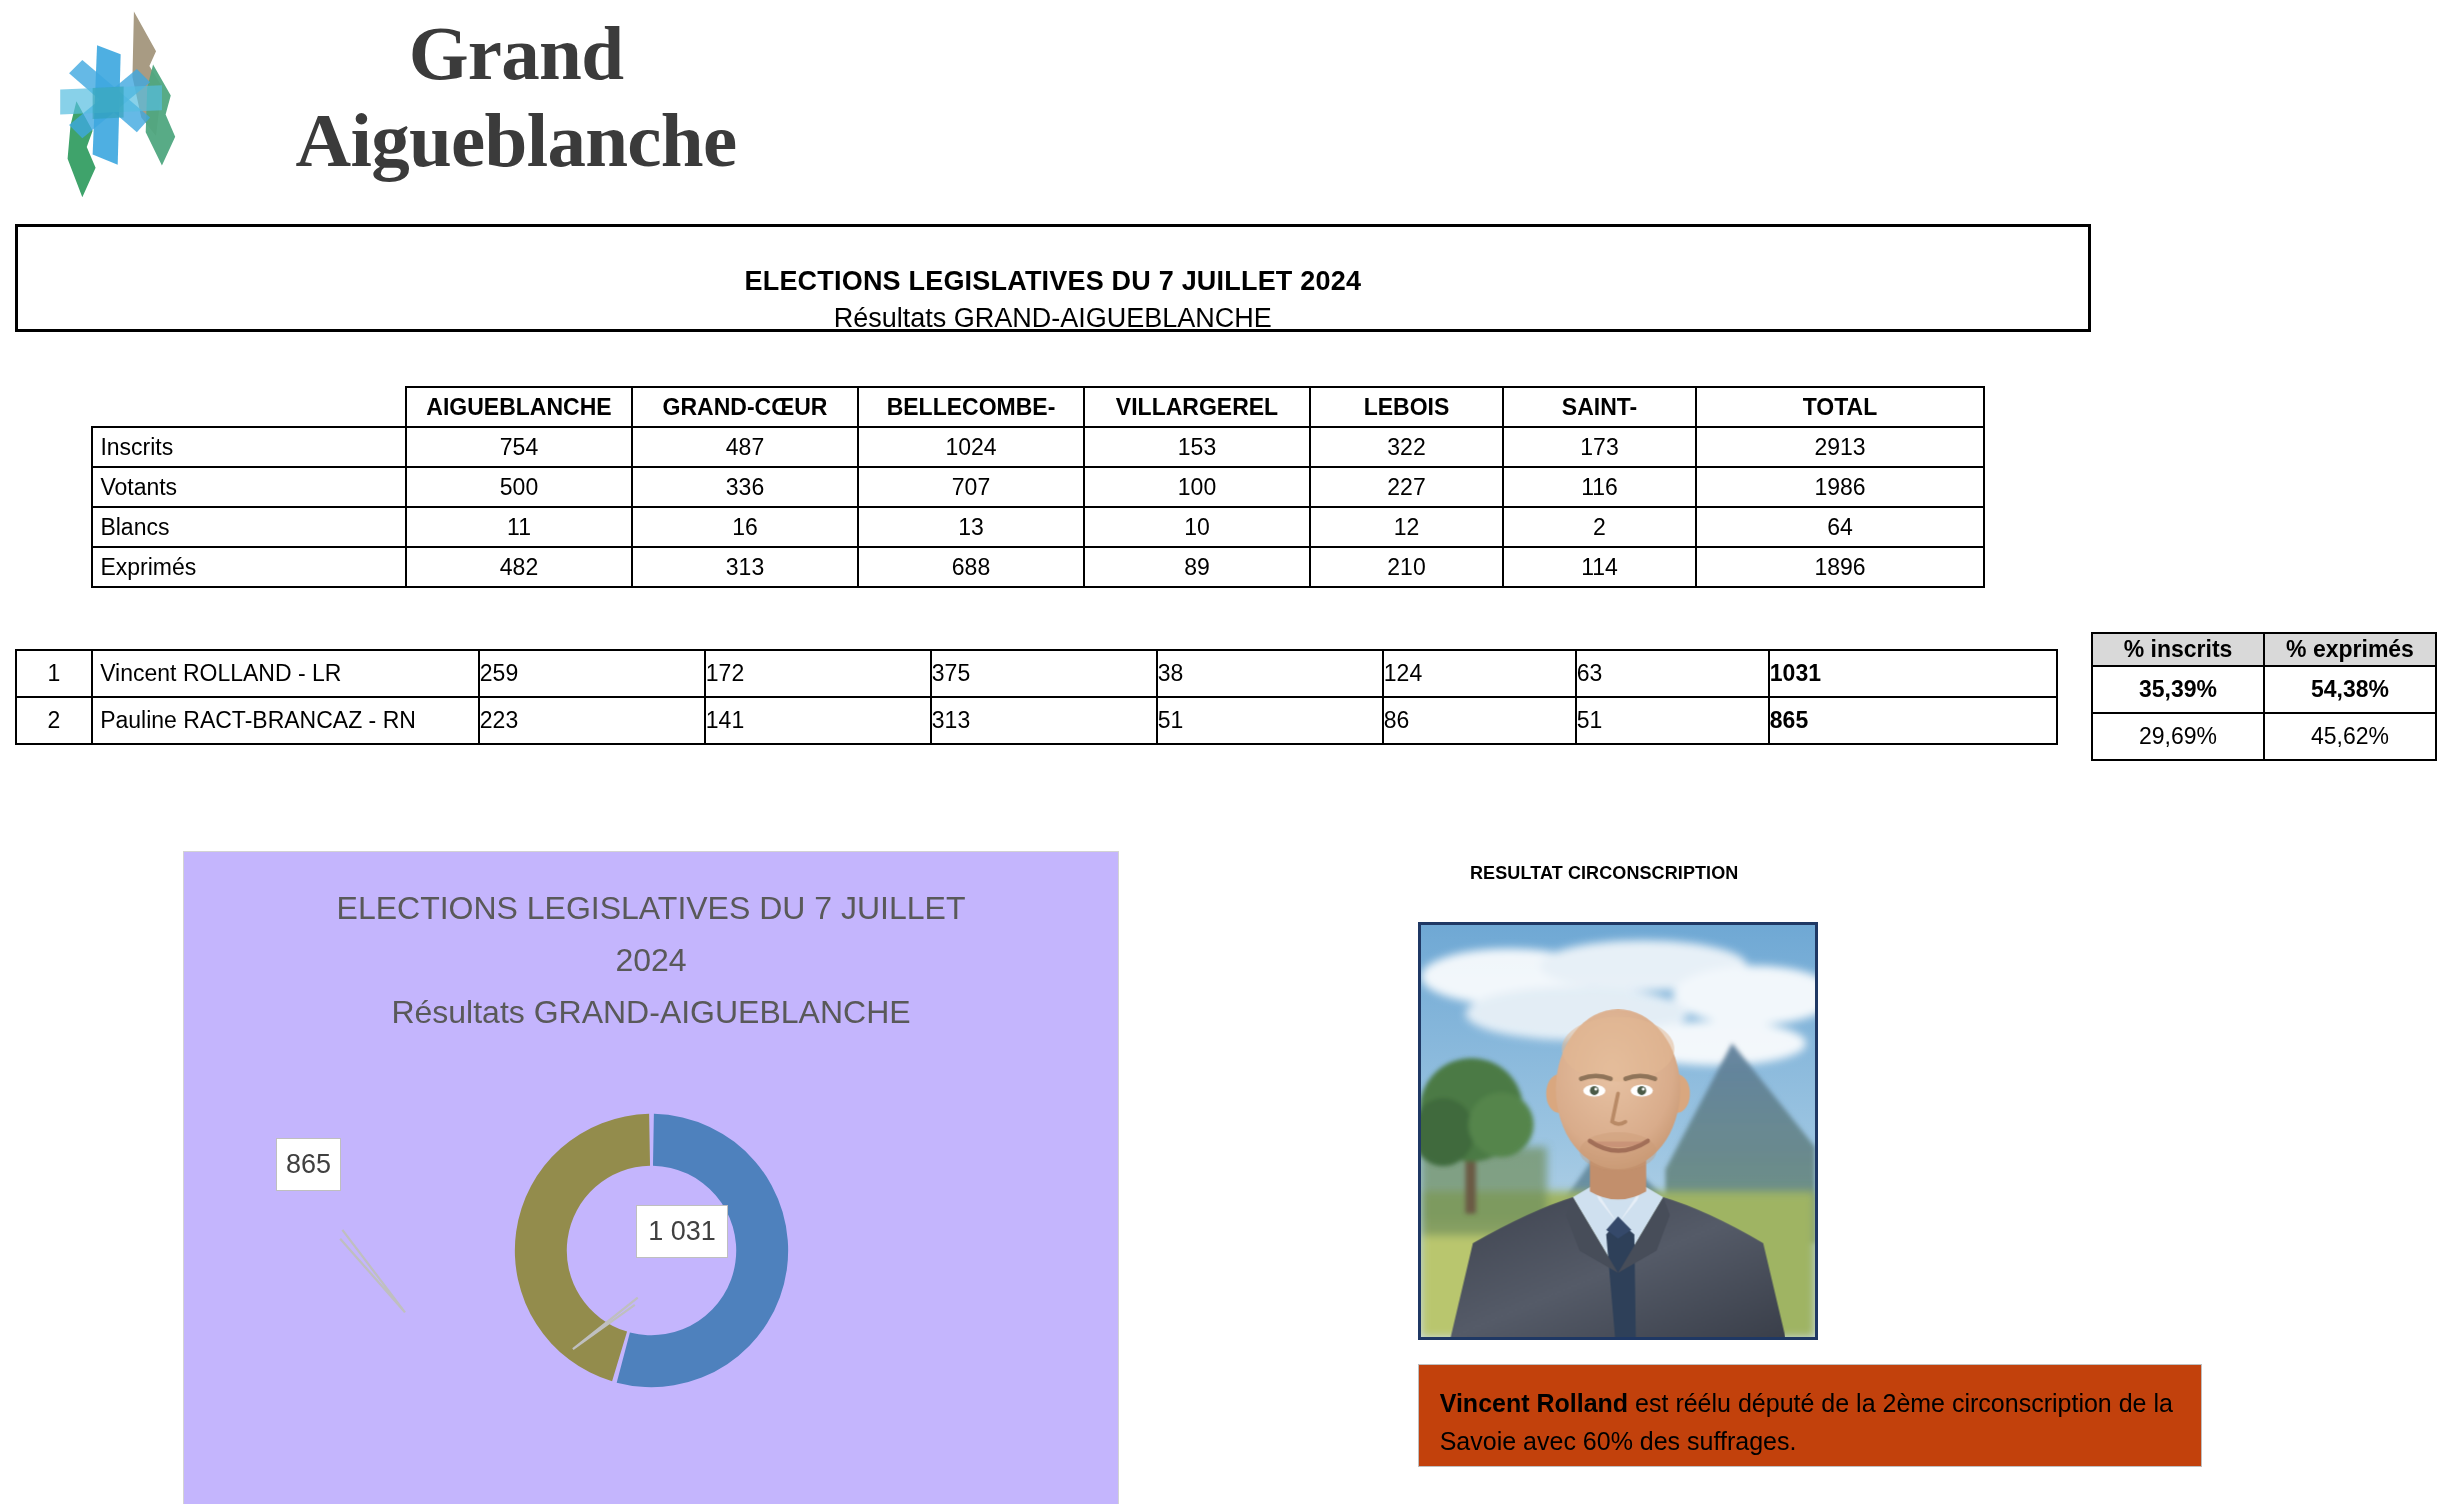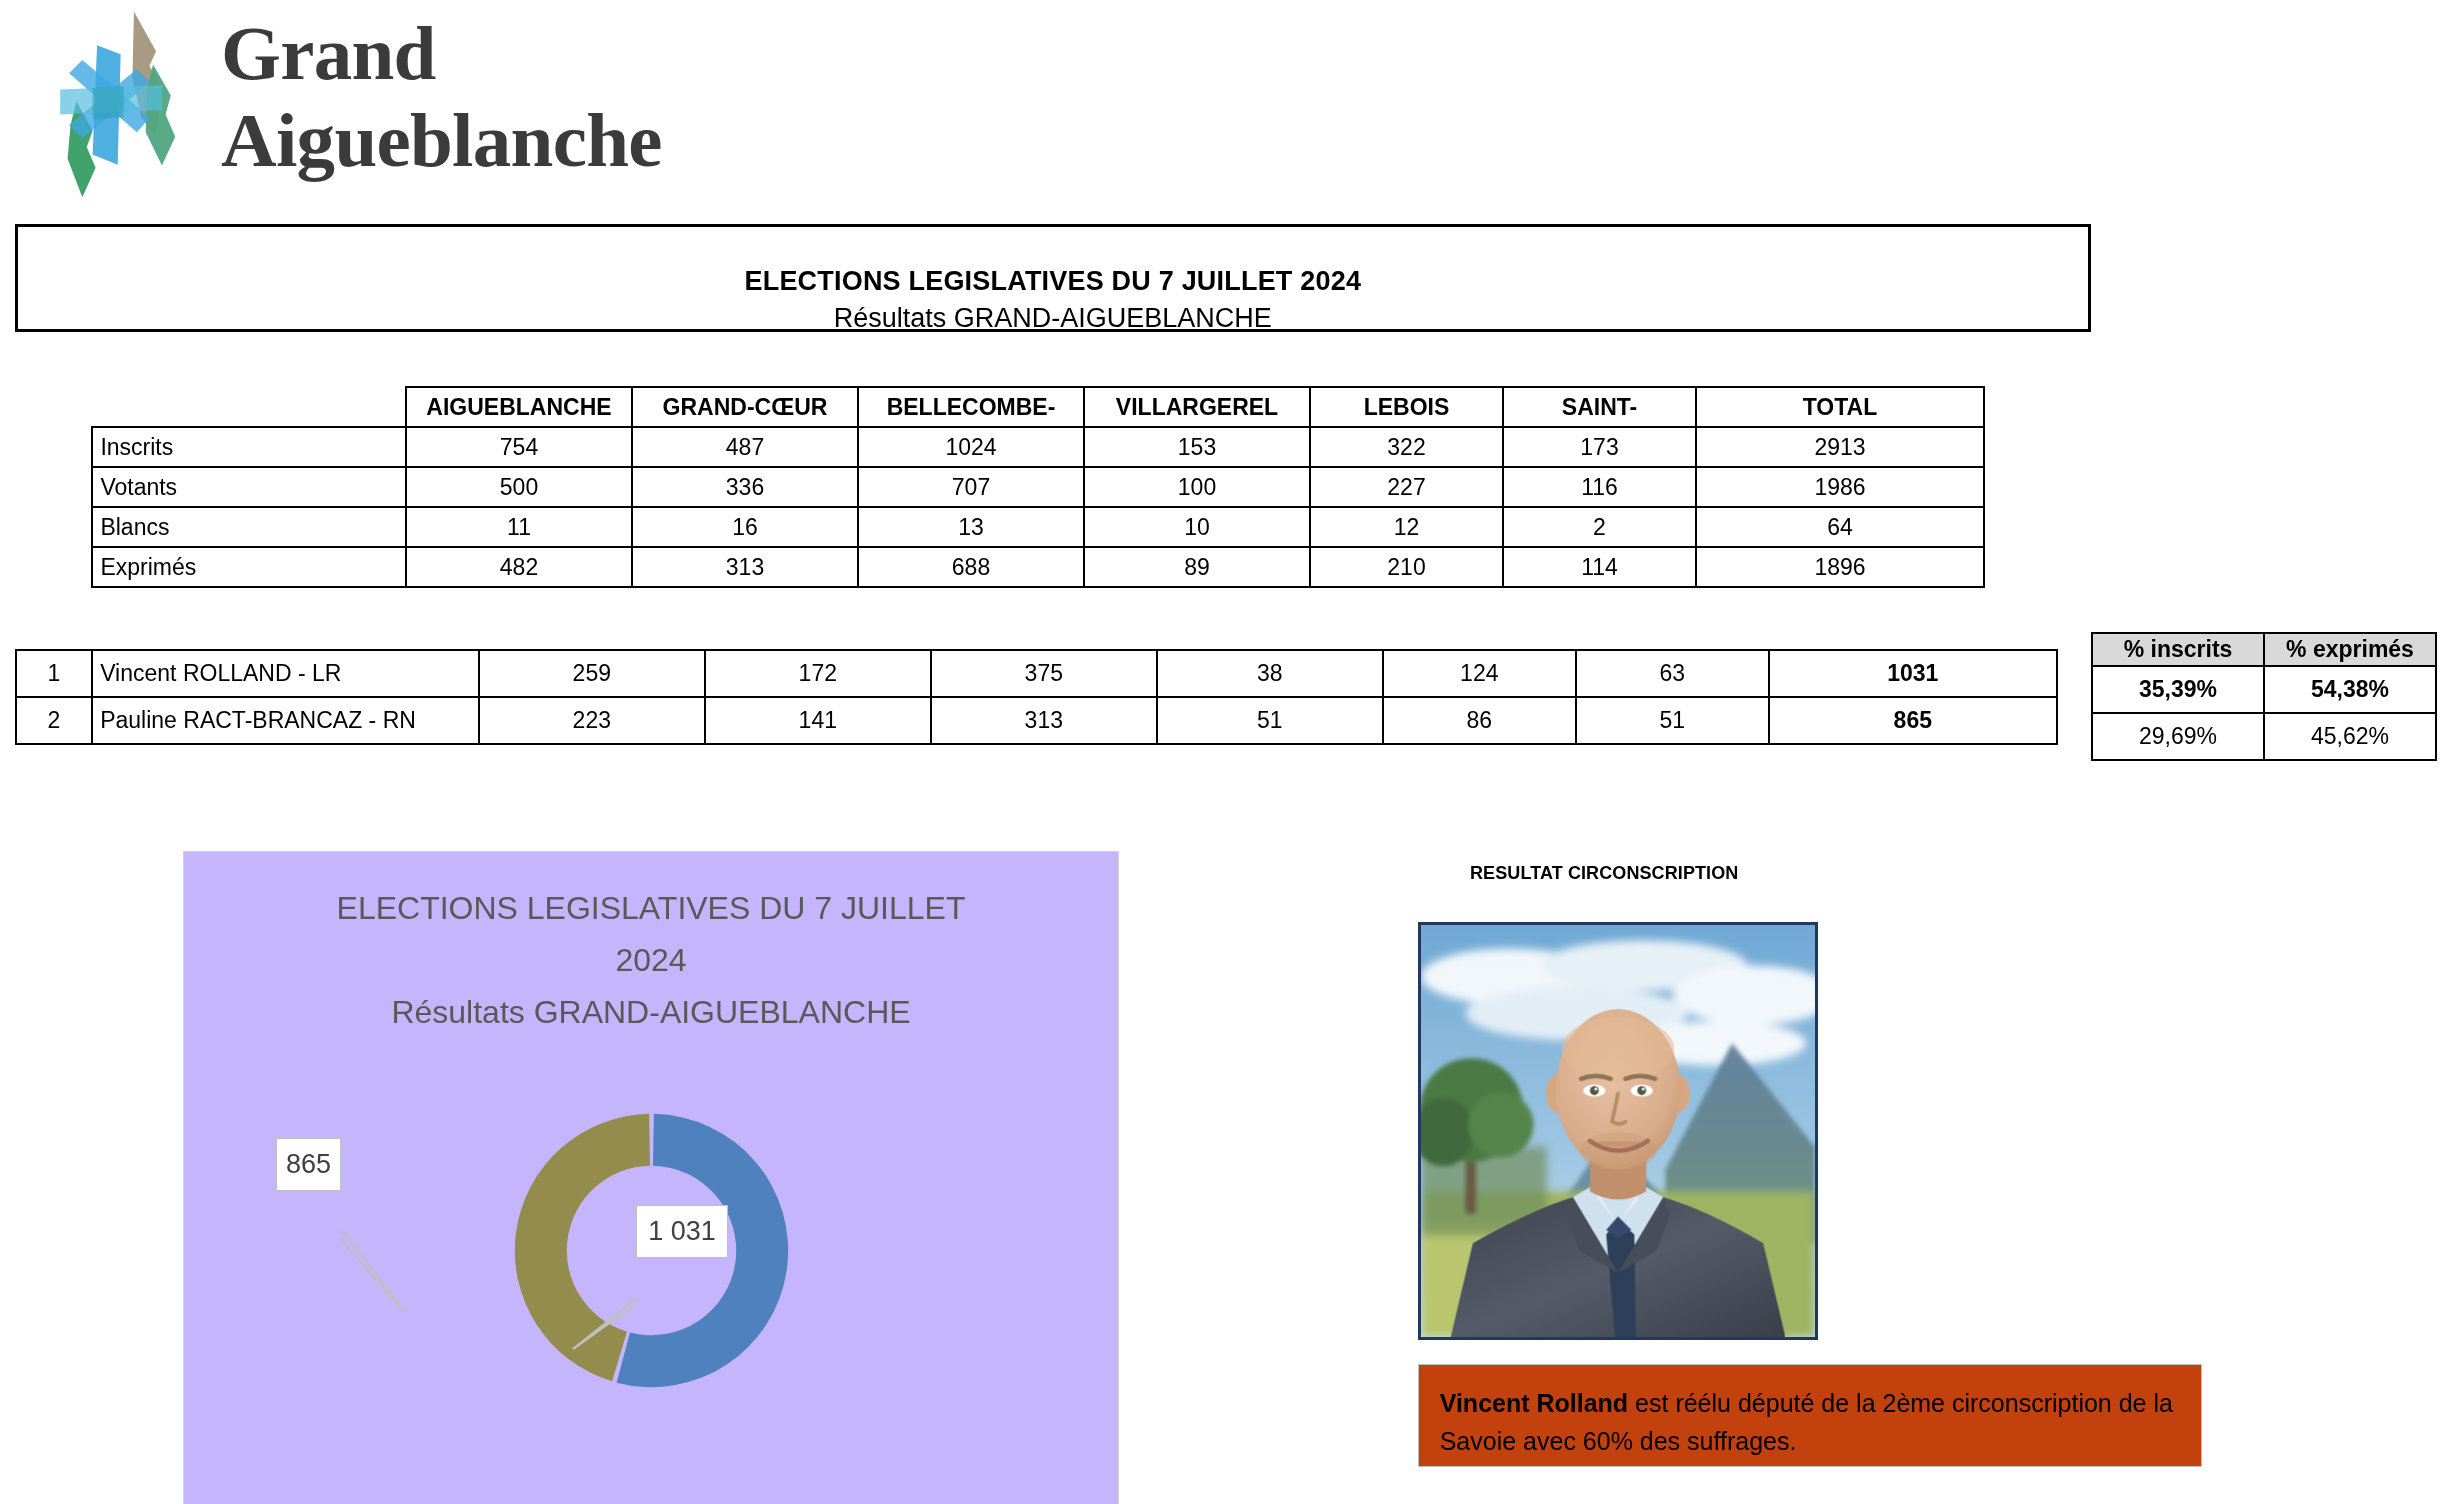--- a/index.html
+++ b/index.html
@@ -37,20 +37,21 @@
     left: 177px;
     top: 5.9px;
     width: 590px;
     height: 184px;
     font-family: "Liberation Serif", "DejaVu Serif", serif;
     font-weight: bold;
     font-size: 77px;
     line-height: 87px;
     color: #3b3b3b;
     letter-spacing: -0.7px;
+    text-align: center;
   }
   #logo-wordmark .l2 { display:block; }
 
   
   #title-box {
     position: absolute;
     left: 14.8px;
     top: 224px;
     width: 2076px;
     height: 108px;
@@ -108,21 +109,20 @@
     position: absolute;
     left: 14.8px;
     top: 649px;
     border-collapse: collapse;
     font-size: 23px;
   }
   #cand-table td {
     border: 2.2px solid #000;
     height: 47px;
     padding: 0;
-    text-align: center;
     vertical-align: middle;
     box-sizing: border-box;
   }
   .c-rank { width: 76px; text-align: center !important; }
   .c-name {
     width: 387px;
     text-align: left !important;
     padding-left: 7.4px !important;
   }
 

